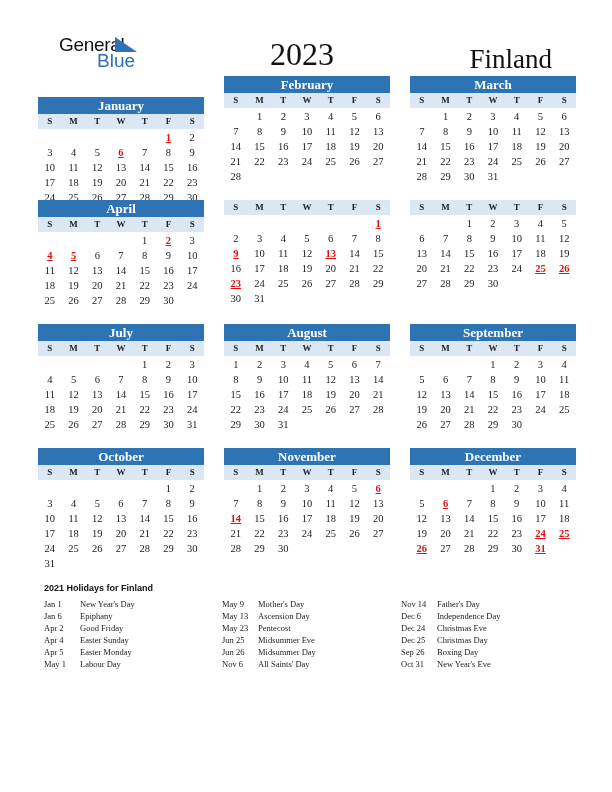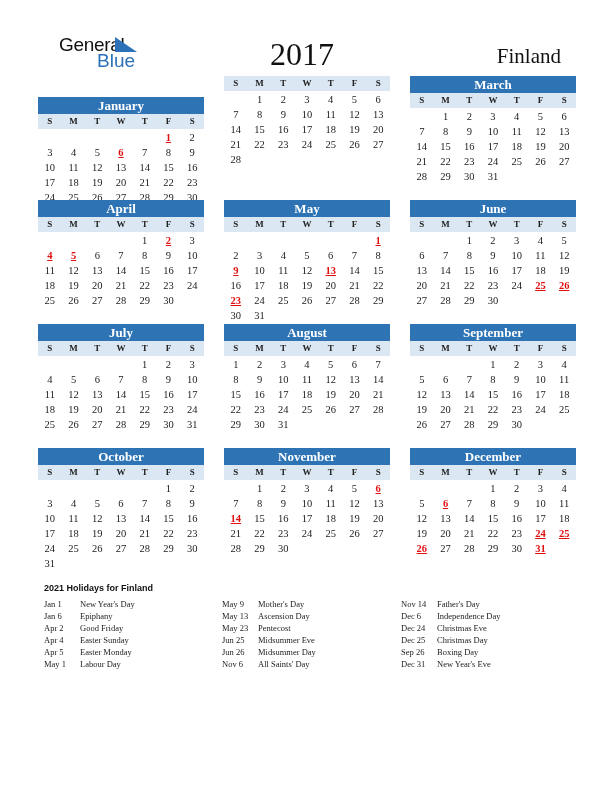--- a/index.html
+++ b/index.html
@@ -2,41 +2,41 @@
 <html><head>
 <meta charset="utf-8">
 <style>
   html,body{margin:0;padding:0;background:#fff;}
   body{width:612px;height:792px;position:relative;font-family:"DejaVu Serif",serif;color:#222;overflow:hidden;}
   .logo{position:absolute;left:42px;top:34px;width:100px;height:40px;}
   .logo .gen{position:absolute;left:0;top:0;font-family:"Liberation Sans",sans-serif;font-size:19px;color:#111;letter-spacing:-0.3px;margin-left:17px;}
   .logo .blue{position:absolute;left:55px;top:16px;font-family:"Liberation Sans",sans-serif;font-size:19px;color:#2d72b8;}
   .logo .tri{position:absolute;left:73px;top:3px;width:0;height:0;border-left:22px solid #2d72b8;border-top:15px solid transparent;}
   .year{position:absolute;left:270px;top:36px;font-family:"Liberation Serif",serif;font-size:32px;color:#111;}
-  .country{position:absolute;right:51px;top:44px;font-family:"Liberation Serif",serif;font-size:21px;color:#111;}
+  .country{position:absolute;right:60px;top:44px;font-family:"Liberation Serif",serif;font-size:27px;color:#111;}
   .month{position:absolute;width:166px;}
   .mhead{background:#2e74b5;color:#fff;text-align:center;font-family:"Liberation Serif",serif;font-weight:bold;font-size:13px;height:17px;line-height:17px;}
   .dow{background:#dbe8f4;display:grid;grid-template-columns:repeat(7,1fr);height:15px;line-height:15px;font-size:9px;font-weight:bold;text-align:center;font-family:"Liberation Serif",serif;}
   .days{display:grid;grid-template-columns:repeat(7,1fr);font-family:"Liberation Serif",serif;font-size:10.5px;text-align:center;margin-top:1px;}
   .days span{height:15px;line-height:15px;display:block;}
   .days span.h{color:#e01010;font-weight:bold;text-decoration:underline;}
   .hol-title{position:absolute;left:44px;top:583px;font-family:"Liberation Sans",sans-serif;font-weight:bold;font-size:9px;color:#111;}
   .hcol{position:absolute;top:598px;font-family:"Liberation Serif",serif;font-size:8.5px;color:#222;}
   .hcol .row{height:12px;line-height:12px;white-space:nowrap;}
   .hcol .d{display:inline-block;width:36px;}
 </style>
 </head>
 <body>
 
 <div class="logo">
   <span class="gen">General</span>
   <span class="tri"></span>
   <span class="blue">Blue</span>
 </div>
-<div class="year">2017</div>
+<div class="year">2023</div>
 <div class="country">Finland</div>
 
 <div id="months">
     <div class="month" style="left: 38px; top: 76px; margin-top: 21px;">
       <div class="mhead">January</div>
       <div class="dow">
         <span>S</span>
         <span>M</span>
         <span>T</span>
         <span>W</span>
@@ -77,20 +77,21 @@
         <span class="">25</span>
         <span class="">26</span>
         <span class="">27</span>
         <span class="">28</span>
         <span class="">29</span>
         <span class="">30</span>
         <span class="">31</span>
       </div>
     </div>
     <div class="month" style="left: 224px; top: 76px;">
+      <div class="mhead">February</div>
       <div class="dow">
         <span>S</span>
         <span>M</span>
         <span>T</span>
         <span>W</span>
         <span>T</span>
         <span>F</span>
         <span>S</span>
       </div>
       <div class="days">
@@ -213,21 +214,20 @@
         <span class="">24</span>
         <span class="">25</span>
         <span class="">26</span>
         <span class="">27</span>
         <span class="">28</span>
         <span class="">29</span>
         <span class="">30</span>
       </div>
     </div>
     <div class="month" style="left: 224px; top: 200px;">
-      <div class="mhead">May</div>
       <div class="dow">
         <span>S</span>
         <span>M</span>
         <span>T</span>
         <span>W</span>
         <span>T</span>
         <span>F</span>
         <span>S</span>
       </div>
       <div class="days">
@@ -264,21 +264,20 @@
         <span class="">25</span>
         <span class="">26</span>
         <span class="">27</span>
         <span class="">28</span>
         <span class="">29</span>
         <span class="">30</span>
         <span class="">31</span>
       </div>
     </div>
     <div class="month" style="left: 410px; top: 200px;">
-      <div class="mhead">June</div>
       <div class="dow">
         <span>S</span>
         <span>M</span>
         <span>T</span>
         <span>W</span>
         <span>T</span>
         <span>F</span>
         <span>S</span>
       </div>
       <div class="days">
@@ -619,15 +618,15 @@
       <div class="row"><span class="d">Jun 25</span><span>Midsummer Eve</span></div>
       <div class="row"><span class="d">Jun 26</span><span>Midsummer Day</span></div>
       <div class="row"><span class="d">Nov 6</span><span>All Saints' Day</span></div>
     </div>
     <div class="hcol" style="left: 401px;">
       <div class="row"><span class="d">Nov 14</span><span>Father's Day</span></div>
       <div class="row"><span class="d">Dec 6</span><span>Independence Day</span></div>
       <div class="row"><span class="d">Dec 24</span><span>Christmas Eve</span></div>
       <div class="row"><span class="d">Dec 25</span><span>Christmas Day</span></div>
       <div class="row"><span class="d">Sep 26</span><span>Boxing Day</span></div>
-      <div class="row"><span class="d">Dec 31</span><span>New Year's Eve</span></div>
+      <div class="row"><span class="d">Oct 31</span><span>New Year's Eve</span></div>
     </div>
   </div>
 
 </body></html>

